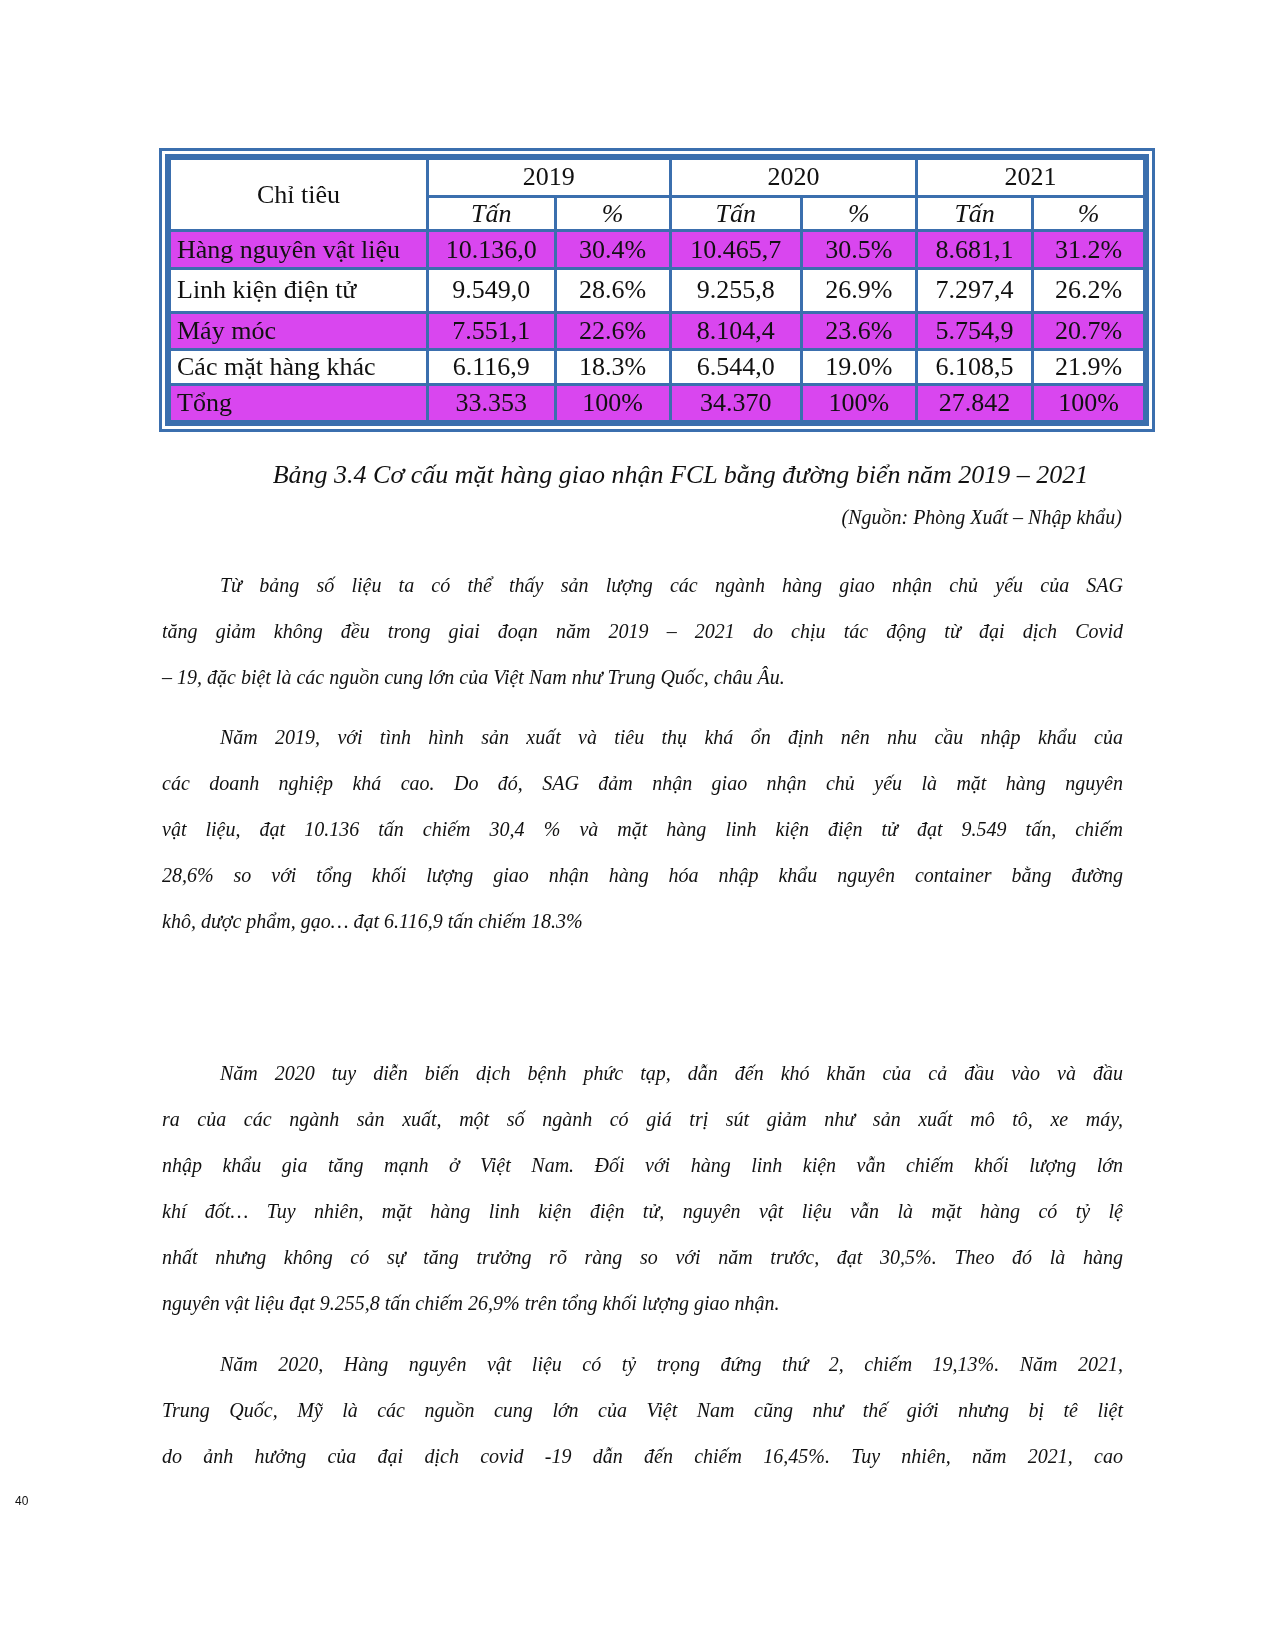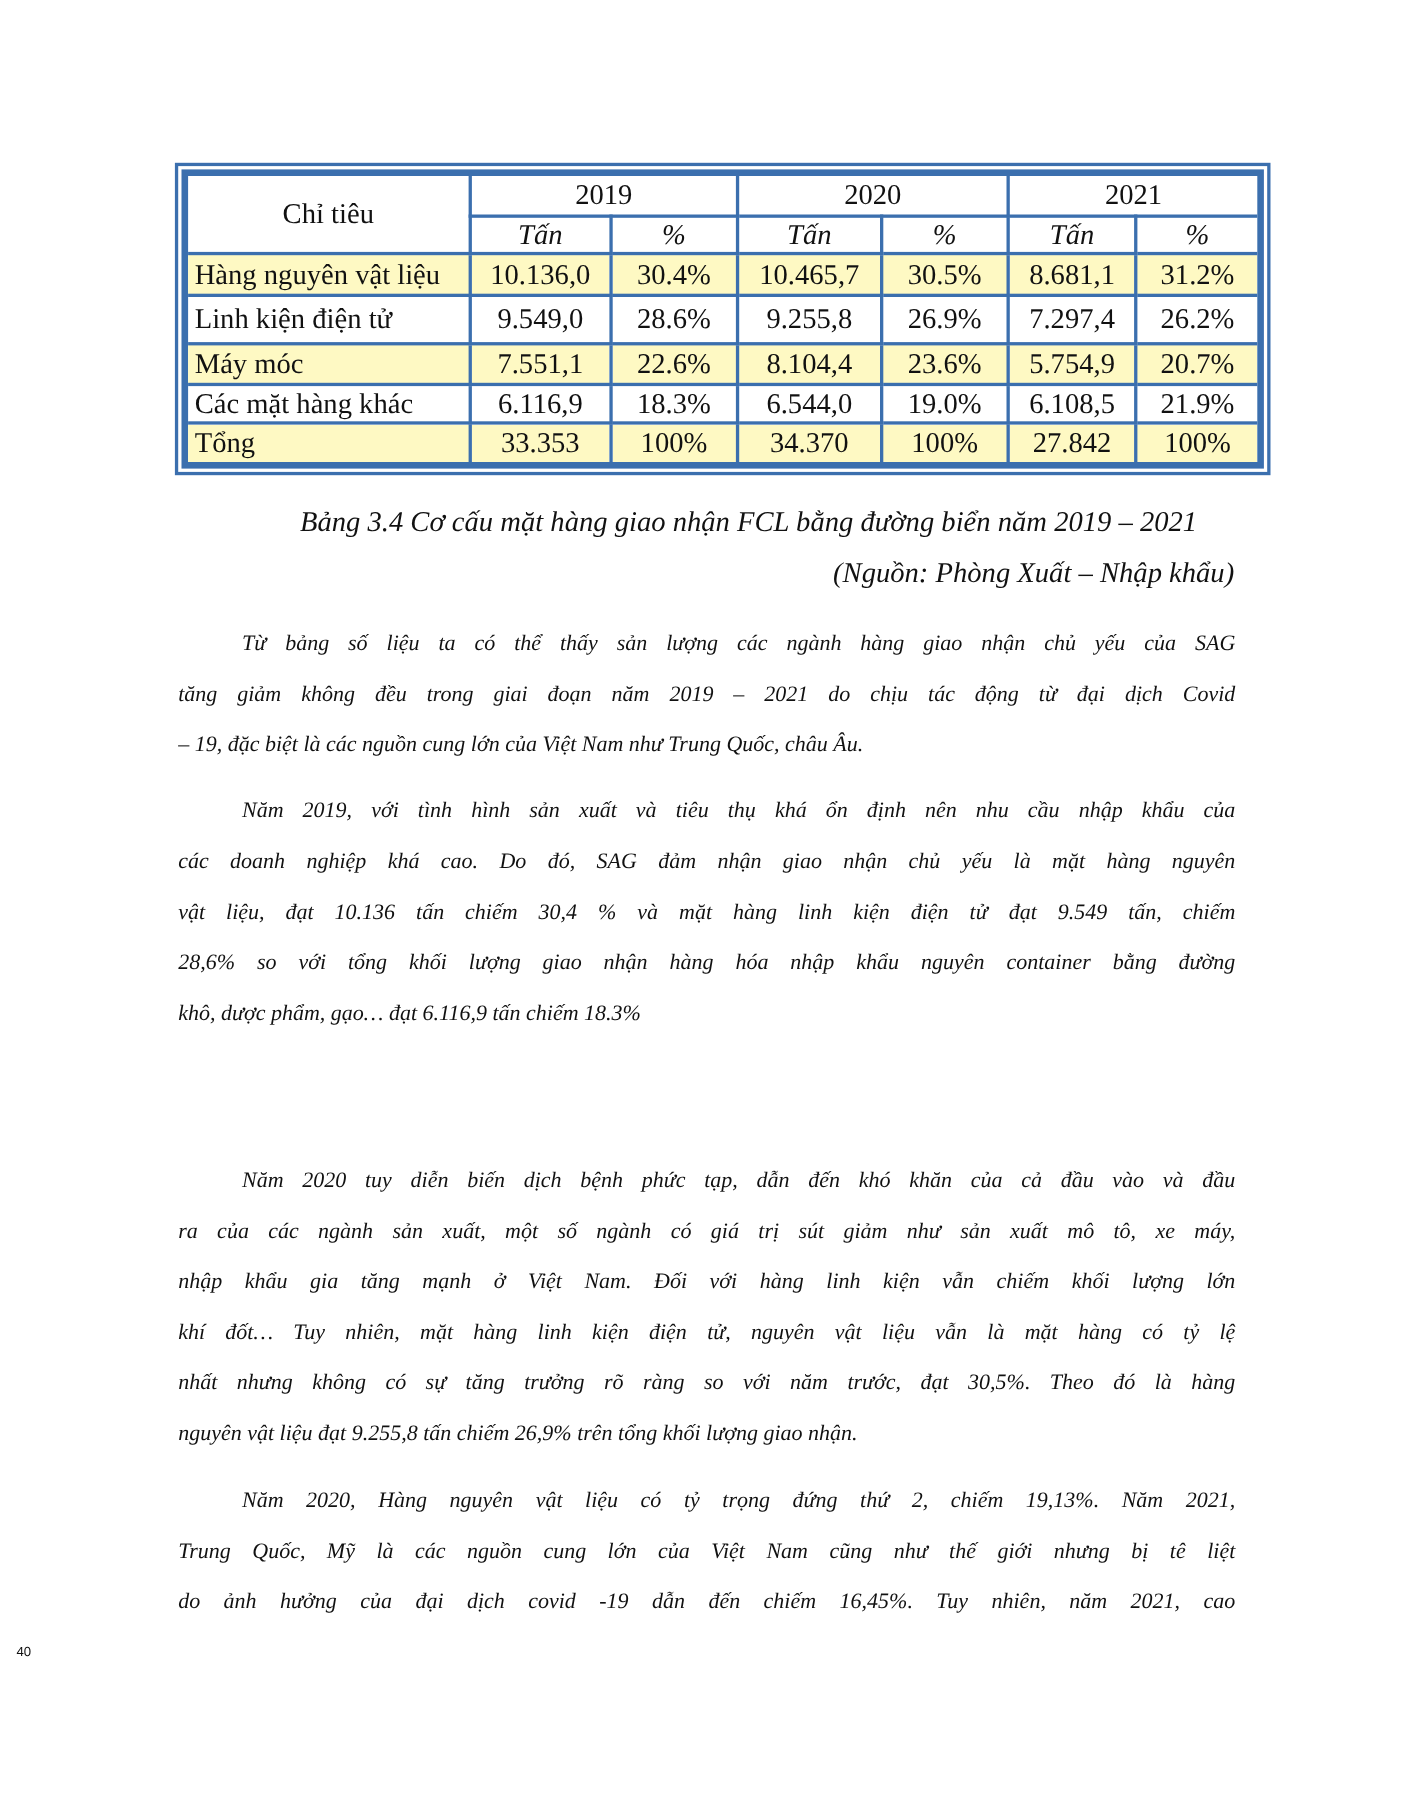--- a/index.html
+++ b/index.html
@@ -23,36 +23,36 @@
   }
   table.data td, table.data th {
     border: 3px solid #3b6fae; font-weight: normal; padding: 0 4px;
     text-align: center; vertical-align: middle; white-space: nowrap; overflow: hidden;
   }
   table.data tr:first-child > * { border-top: none; }
   table.data tr > *:first-child { border-left: none; }
   table.data tr > *:last-child { border-right: none; }
   table.data tr:last-child > * { border-bottom: none; }
   table.data td.label { text-align: left; padding-left: 6px; }
-  table.data tr.shade td { background: #fef9c3; }
+  table.data tr.shade td { background: #d946ef; }
   table.data tr.h1 { height: 36px; }
   table.data tr.h2 { height: 34px; font-style: italic; }
   table.data tr.r1 { height: 37px; }
   table.data tr.r2 { height: 44px; }
   table.data tr.r3 { height: 36px; }
   table.data tr.r4 { height: 35px; }
   table.data tr.r5 { height: 35px; }
 
   
   .caption {
     position: absolute; left: 0; width: 1275px; top: 460px; text-align: center;
     font-style: italic; font-size: 26px; padding-left: 56px; box-sizing: border-box;
   }
   .source {
-    position: absolute; right: 168px; top: 506px; font-style: italic; font-size: 26px;
+    position: absolute; right: 168px; top: 506px; font-style: italic; font-size: 20px;
   }
 
   
   .para {
     position: absolute; left: 147px; width: 961px; font-size: 20px;
     line-height: 46px; text-align: justify; margin: 0; font-style: italic;
   }
   .para .indent { display: inline-block; width: 58px; }
   .line { display: block; text-align: justify; text-align-last: justify; white-space: nowrap; }
   .line.last { text-align-last: left; }

